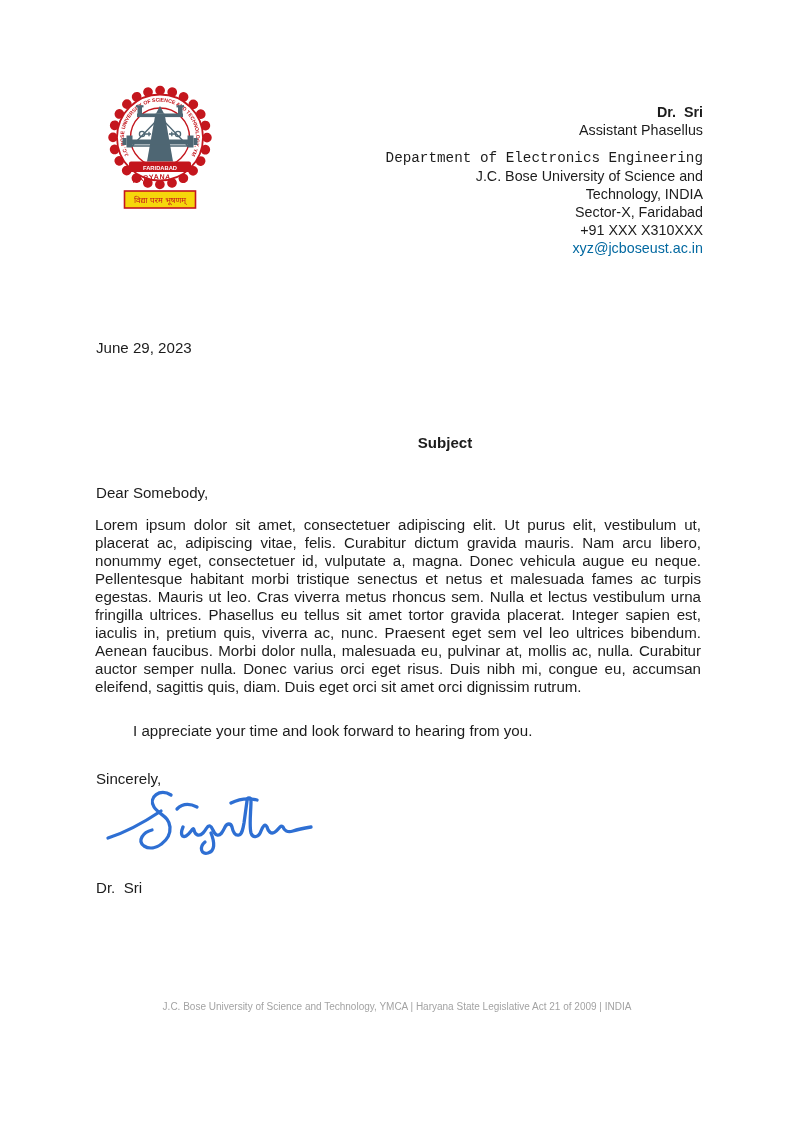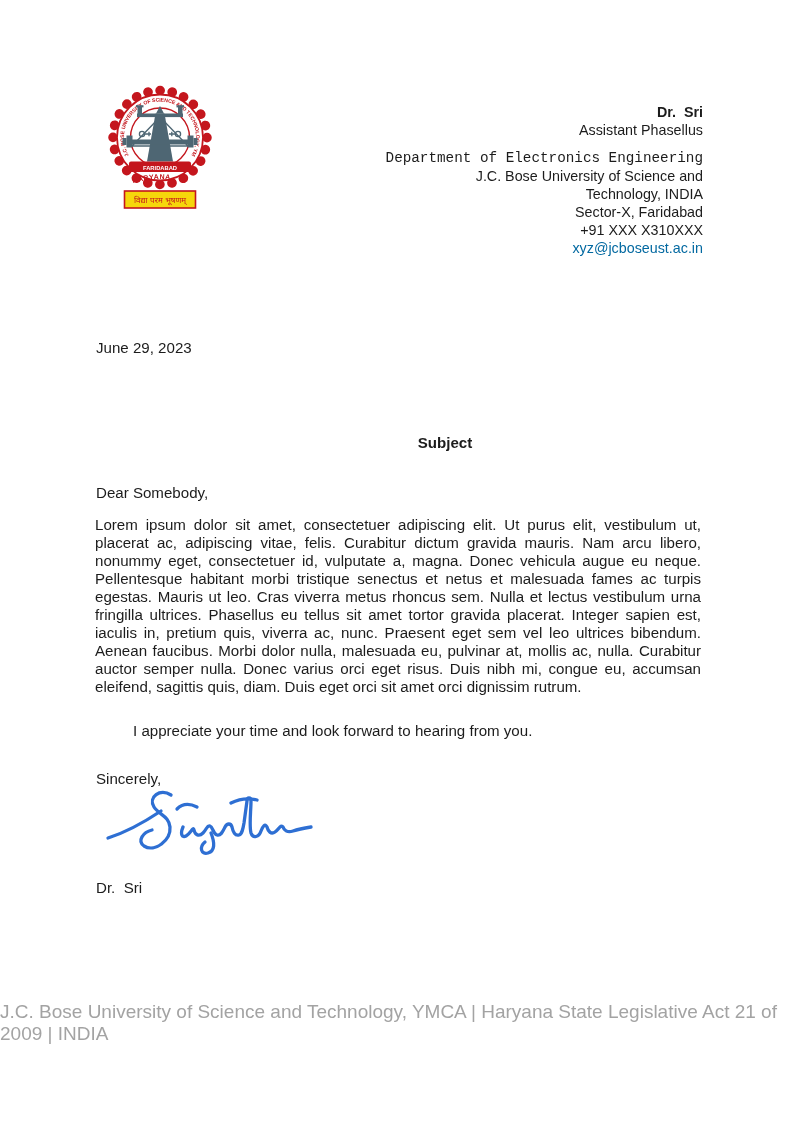--- a/index.html
+++ b/index.html
@@ -32,21 +32,21 @@
     left:95px;top:516px;width:606px;
     font-size:15.1px;line-height:18px;
     text-align:justify;
   }
   .closing{left:96px;top:722px;font-size:15.1px;margin-left:37px;}
   .valediction{left:96px;top:770px;font-size:15.1px;}
   .signer{left:96px;top:879px;font-size:15.1px;white-space:pre;}
   
   .footer{
     left:0;top:1001px;width:100%;
-    text-align:left;color:#a3a3a3;font-size:19px;
+    text-align:center;color:#a3a3a3;font-size:10px;
   }
   .logo-wrap{left:97px;top:84px;width:126px;height:130px;}
   .sig-wrap{left:103px;top:785px;width:212px;height:72px;}
 </style>
 </head>
 <body>
 
 <div class="page">
 
   <div class="abs logo-wrap">

